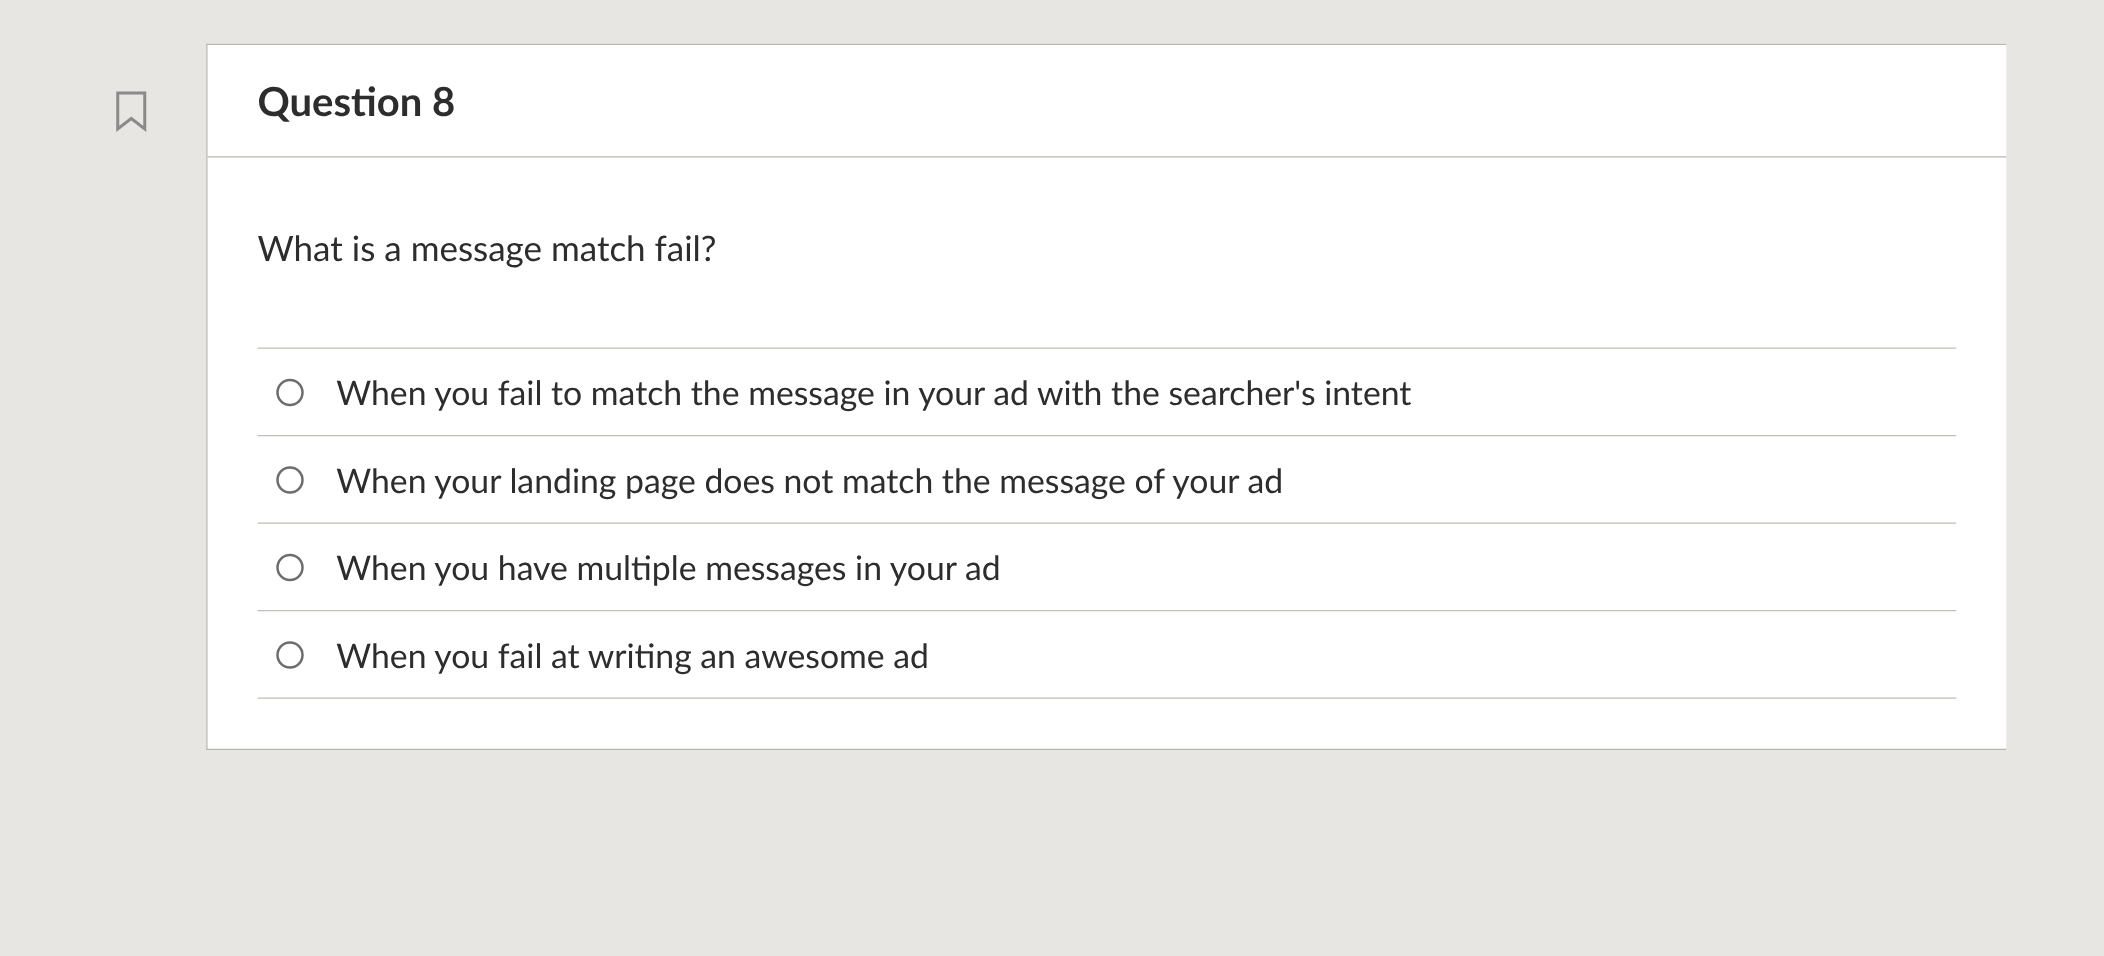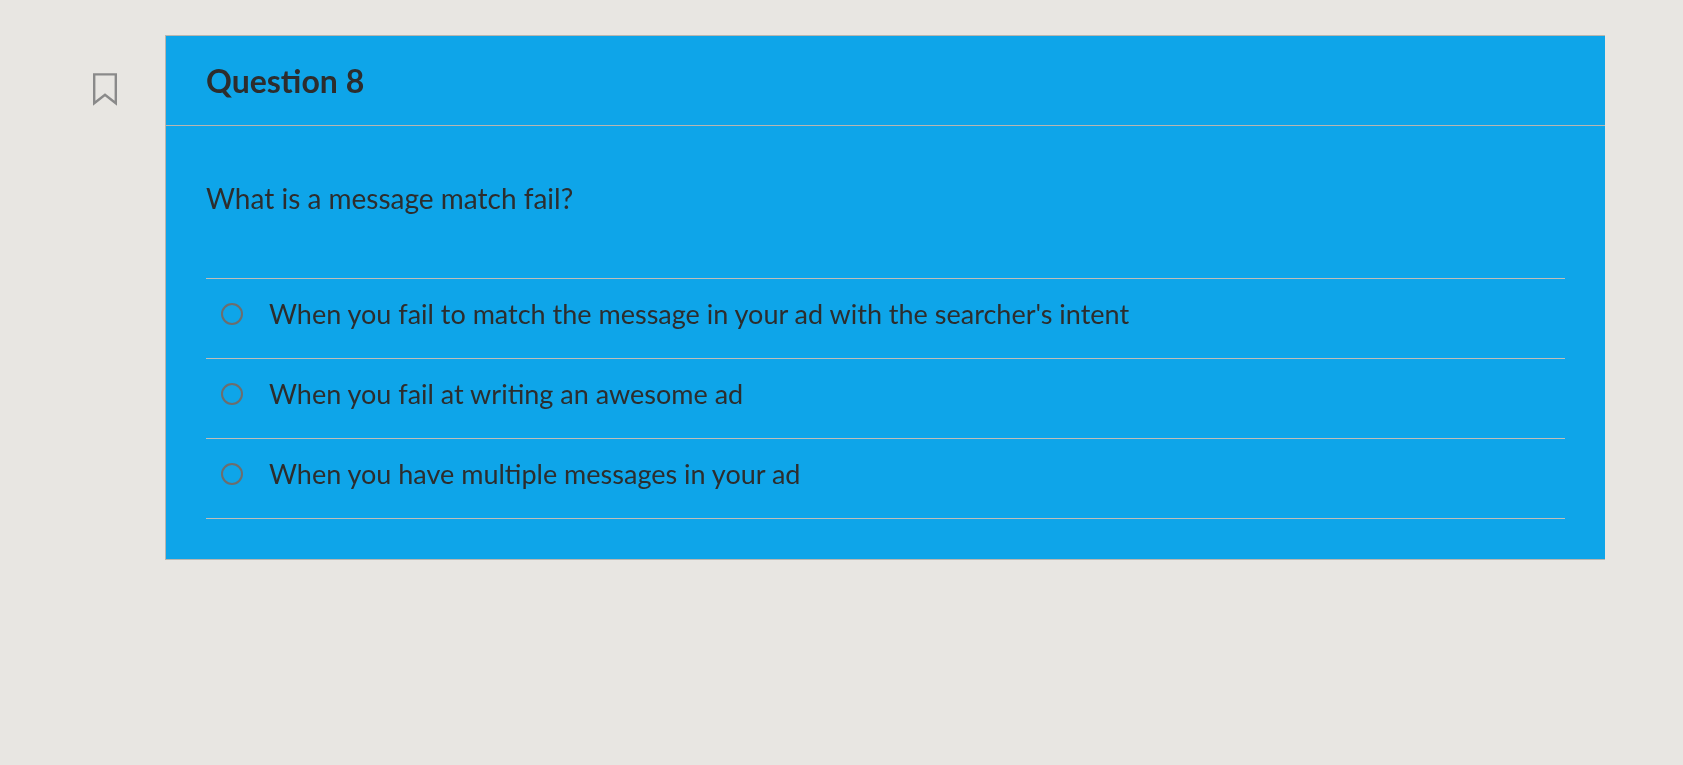--- a/index.html
+++ b/index.html
@@ -22,21 +22,21 @@
       left: 90px;
       width: 30px;
       height: 36px;
     }
     .flag-icon svg {
       width: 100%;
       height: 100%;
     }
     .question-box {
       margin-left: 90px;
-      background: #0ea5e9;
+      background: #ffffff;
       border: 1px solid #b8b6b0;
       border-right: none;
       width: 1440px;
     }
     .question-header {
       padding: 25px 40px;
       border-bottom: 1px solid #b8b6b0;
     }
     .question-title {
       font-size: 32px;
@@ -51,21 +51,21 @@
       font-weight: 400;
       color: #2d2d2d;
       margin-bottom: 63px;
     }
     .options {
       border-top: 1px solid #c0beb8;
     }
     .option-row {
       display: flex;
       align-items: center;
-      padding: 18px 0 28px 15px;
+      padding: 18px 0 18px 15px;
       border-bottom: 1px solid #c0beb8;
       cursor: pointer;
     }
     .radio-icon {
       width: 22px;
       height: 22px;
       border: 2px solid #6d6d6d;
       border-radius: 50%;
       margin-right: 26px;
       flex-shrink: 0;
@@ -91,21 +91,25 @@
   </div>
   <div class="question-body">
     <div class="question-text">What is a message match fail?</div>
     <div class="options">
       <div class="option-row">
         <div class="radio-icon"></div>
         <div class="option-label">When you fail to match the message in your ad with the searcher's intent</div>
       </div>
       <div class="option-row">
         <div class="radio-icon"></div>
-        <div class="option-label">When you fail at writing an awesome ad</div>
+        <div class="option-label">When your landing page does not match the message of your ad</div>
       </div>
       <div class="option-row">
         <div class="radio-icon"></div>
         <div class="option-label">When you have multiple messages in your ad</div>
+      </div>
+      <div class="option-row">
+        <div class="radio-icon"></div>
+        <div class="option-label">When you fail at writing an awesome ad</div>
       </div>
     </div>
   </div>
 </div>
 
 </body></html>

